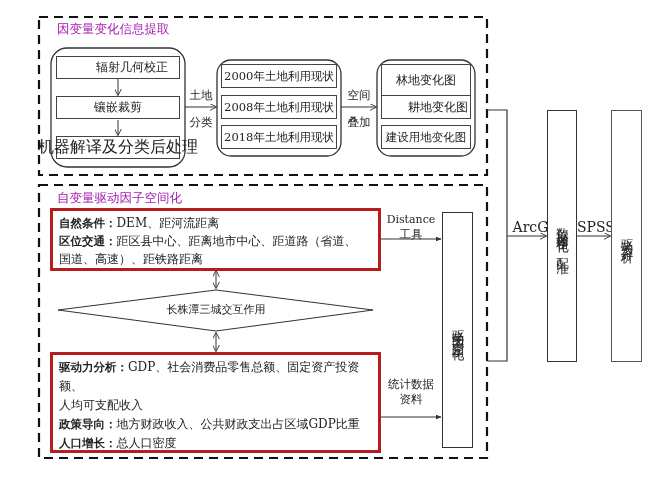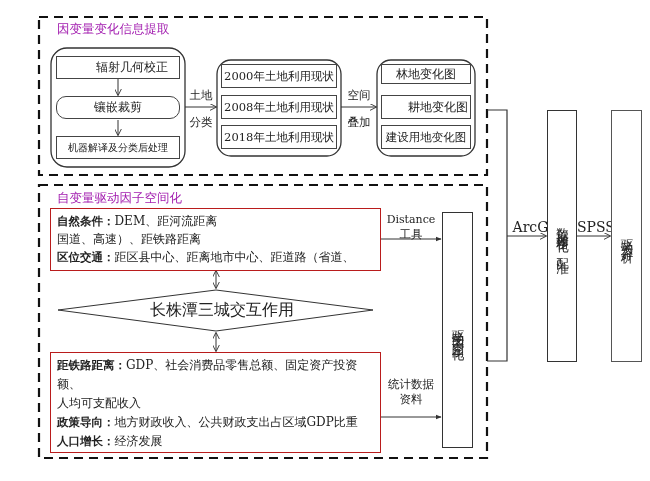--- a/index.html
+++ b/index.html
@@ -7,21 +7,21 @@
          font-family:"DejaVu Serif","Liberation Serif",serif; color:#222; }
   svg { position:absolute; left:0; top:0; }
   .abs { position:absolute; }
   .t { font-size:12px; white-space:nowrap; line-height:14px; }
   .section-title { font-size:12.5px; color:#a21caf; }
   .box { position:absolute; background:#fff; border:1px solid #444; box-sizing:border-box;
          display:flex; align-items:center; justify-content:center; font-size:12px; color:#222; white-space:nowrap; }
   .vbox { position:absolute; background:#fff; border:1.4px solid #333; box-sizing:border-box;
           display:flex; align-items:center; justify-content:center; }
   .vtext { writing-mode:vertical-rl; text-orientation:upright; font-size:12.5px; letter-spacing:3px; color:#222; }
-  .factor-box { position:absolute; border:1px solid #b91c1c; background:#fff; box-sizing:border-box;
+  .factor-box { position:absolute; border:3px solid #b91c1c; background:#fff; box-sizing:border-box;
                 padding:3px 6px 0 6px; font-size:12px; line-height:19px; color:#222; }
   .factor-box b { font-family:"DejaVu Sans","Liberation Sans",sans-serif; font-weight:bold; font-size:11.5px; }
   .lbl { position:absolute; font-size:11.5px; text-align:center; line-height:14px; color:#222; white-space:nowrap; }
 </style>
 </head>
 <body>
 
 <svg width="650" height="481">
   <defs>
     <marker id="arr" viewBox="0 0 10 10" refX="9" refY="5" markerWidth="7" markerHeight="7" orient="auto">
@@ -59,50 +59,50 @@
   <polyline points="487,110 507,110 507,361 487,361" fill="none" stroke="#333" stroke-width="1.2"></polyline>
 
   <line x1="507" y1="236" x2="546" y2="236" stroke="#333" stroke-width="1" marker-end="url(#arr)"></line>
   <line x1="576" y1="236" x2="610" y2="236" stroke="#333" stroke-width="1" marker-end="url(#arr)"></line>
 </svg>
 
 <div class="abs t section-title" style="left:57px;top:22px;">因变量变化信息提取</div>
 <div class="abs t section-title" style="left:57px;top:191px;">自变量驱动因子空间化</div>
 
 <div class="box" style="left:56px;top:56px;width:124px;height:23px;padding-left:28px;">辐射几何校正</div>
-<div class="box" style="left:56px;top:96px;width:124px;height:23px;border-radius:10px;">镶嵌裁剪</div>
-<div class="box" style="left:56px;top:136px;width:124px;height:23px;font-size:10px;">机器解译及分类后处理</div>
+<div class="box" style="left:56px;top:96px;width:124px;height:23px;">镶嵌裁剪</div>
+<div class="box" style="left:56px;top:136px;width:124px;height:23px;font-size:16px;">机器解译及分类后处理</div>
 
 <div class="lbl" style="left:187px;top:88px;width:28px;">土地</div>
 <div class="lbl" style="left:187px;top:115px;width:28px;">分类</div>
 
 <div class="box" style="left:221px;top:64px;width:116px;height:24px;font-size:11.5px;">2000年土地利用现状</div>
 <div class="box" style="left:221px;top:95px;width:116px;height:24px;font-size:11.5px;">2008年土地利用现状</div>
 <div class="box" style="left:221px;top:125px;width:116px;height:24px;font-size:11.5px;">2018年土地利用现状</div>
 
 <div class="lbl" style="left:344px;top:88px;width:30px;">空间</div>
 <div class="lbl" style="left:344px;top:115px;width:30px;">叠加</div>
 
-<div class="box" style="left:381px;top:64px;width:90px;height:20px;">林地变化图</div>
+<div class="box" style="left:381px;top:64px;width:90px;height:32px;">林地变化图</div>
 <div class="box" style="left:381px;top:95px;width:90px;height:24px;padding-left:24px;">耕地变化图</div>
 <div class="box" style="left:381px;top:125px;width:90px;height:24px;font-size:11.5px;">建设用地变化图</div>
 
 <div class="factor-box" style="left:50px;top:208px;width:331px;height:63px;">
   <div><b>自然条件：</b><span>DEM、距河流距离</span></div>
+  <div style="margin-top:-1px;"><b>区位交通：</b><span>距区县中心、距离地市中心、距道路（省道、</span></div>
   <div style="margin-top:-1px;"><span>国道、高速）、距铁路距离</span></div>
-  <div style="margin-top:-1px;"><b>区位交通：</b><span>距区县中心、距离地市中心、距道路（省道、</span></div>
 </div>
 
-<div class="lbl" style="left:150px;top:303px;width:132px;font-size:16px;">长株潭三城交互作用</div>
+<div class="lbl" style="left:150px;top:303px;width:132px;font-size:11px;">长株潭三城交互作用</div>
 
 <div class="factor-box" style="left:50px;top:352px;width:331px;height:101px;">
-  <div><b>距铁路距离：</b><span>GDP、社会消费品零售总额、固定资产投资额、</span></div>
+  <div><b>驱动力分析：</b><span>GDP、社会消费品零售总额、固定资产投资额、</span></div>
   <div><span>人均可支配收入</span></div>
   <div><b>政策导向：</b><span>地方财政收入、公共财政支出占区域GDP比重</span></div>
-  <div><b>人口增长：</b><span>经济发展</span></div>
+  <div><b>人口增长：</b><span>总人口密度</span></div>
 </div>
 
 <div class="lbl" style="left:384px;top:213px;width:54px;font-size:11px;">Distance</div>
 <div class="lbl" style="left:384px;top:227px;width:54px;">工具</div>
 <div class="lbl" style="left:384px;top:377px;width:54px;">统计数据</div>
 <div class="lbl" style="left:384px;top:392px;width:54px;">资料</div>
 
 <div class="vbox" style="left:442px;top:212px;width:31px;height:236px;border-width:1px;">
   <span class="vtext">驱动因子空间化</span>
 </div>

